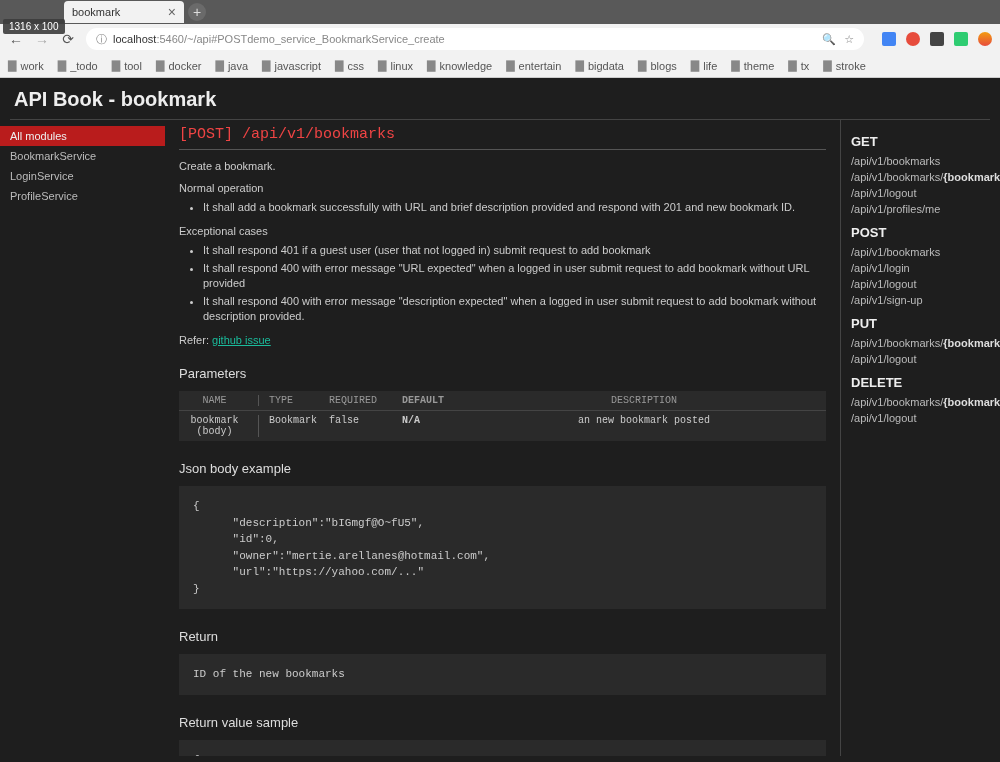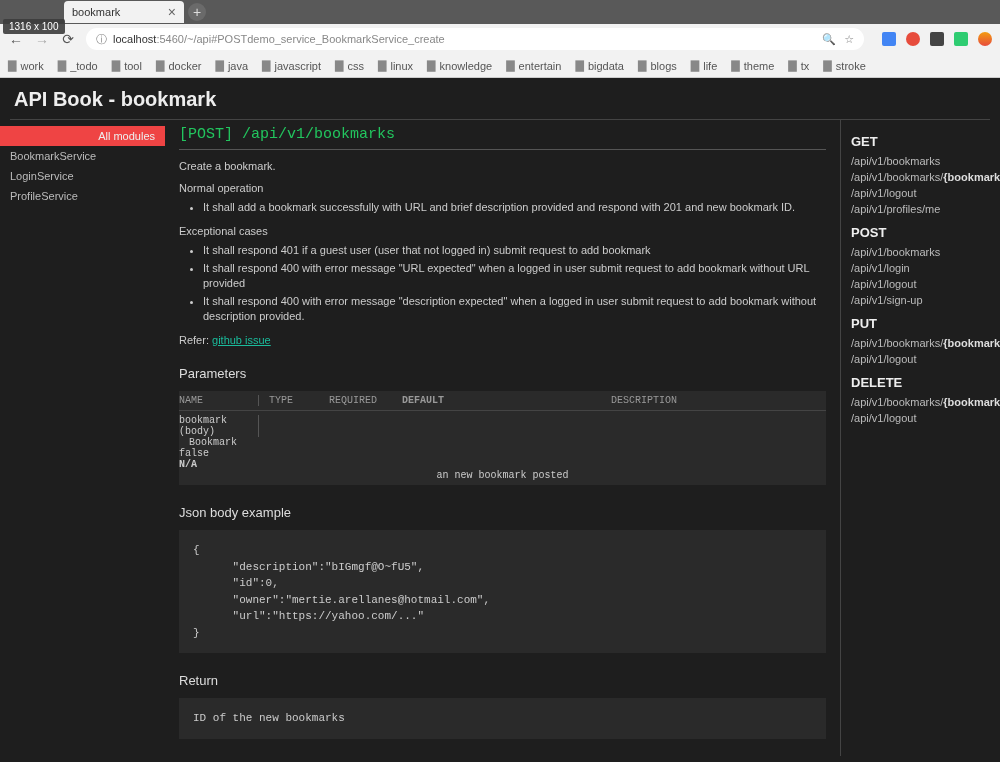--- a/index.html
+++ b/index.html
@@ -28,39 +28,39 @@
 .folder-ico { color: #888; font-size: 11px; }
 
 
 .app { background: #1e1e1e; height: calc(762px - 78px); overflow: hidden; }
 .app-title { font-size: 20px; font-weight: 700; color: #eee; padding: 10px 14px 8px; }
 .sep-line { border-top: 1px solid #444; margin: 0 10px; }
 .layout { display: flex; height: calc(100% - 48px); }
 
 .sidebar { width: 165px; padding: 6px 0; font-size: 11px; }
 .side-item { padding: 4px 10px; color: #bbb; cursor: pointer; }
-.side-item.active { background: #ef4444; color: #eee; text-align: right; }
+.side-item.active { background: #b91c1c; color: #eee; }
 
 .main { flex: 1; padding: 6px 14px; overflow-y: auto; font-size: 11px; }
 .main::-webkit-scrollbar { width: 8px; }
 .main::-webkit-scrollbar-thumb { background: #444; }
 
-.endpoint-title { font-family: "Courier New", monospace; font-size: 15px; color: #22c55e; padding-bottom: 6px; border-bottom: 1px solid #555; margin-bottom: 10px; }
+.endpoint-title { font-family: "Courier New", monospace; font-size: 15px; color: #ef4444; padding-bottom: 6px; border-bottom: 1px solid #555; margin-bottom: 10px; }
 .desc { margin: 8px 0; color: #ccc; }
 .sub-h { margin: 10px 0 6px; color: #ccc; }
 ul.bullets { padding-left: 24px; margin: 4px 0 10px; }
 ul.bullets li { margin: 2px 0; line-height: 1.4; color: #ccc; }
 .refer { margin: 8px 0; }
 .link { color: #1abc9c; text-decoration: underline; cursor: pointer; }
 
 .section-h { font-size: 13px; color: #ddd; margin: 20px 0 10px; }
 .param-table { width: 100%; background: #2a2a2a; font-family: "Courier New", monospace; font-size: 10px; }
 .param-head { display: flex; border-bottom: 1px solid #444; padding: 4px 0; color: #999; }
-.param-row { display: flex; padding: 4px 0; color: #ccc; flex-direction: column; }
-.pc-name { width: 80px; text-align: left; padding-right: 8px; border-right: 1px solid #555; }
+.param-row { display: flex; padding: 4px 0; color: #ccc; }
+.pc-name { width: 80px; text-align: center; padding-right: 8px; border-right: 1px solid #555; }
 .pc-type { width: 70px; padding-left: 10px; }
 .pc-req { width: 73px; }
 .pc-def { width: 60px; font-weight: bold; }
 .pc-desc { flex: 1; text-align: center; }
 .code-block { background: #2a2a2a; padding: 12px 14px; font-family: "Courier New", monospace; font-size: 11px; color: #ccc; white-space: pre; line-height: 1.5; }
 
 .rightbar { width: 160px; padding: 6px 10px; border-left: 1px solid #444; font-size: 11px; }
 .rb-method { font-weight: 700; color: #eee; margin: 8px 0 4px; font-size: 13px; }
 .rb-link { color: #bbb; padding: 2px 0; cursor: pointer; }
 .rb-link .curly { font-weight: 700; color: #ddd; }

